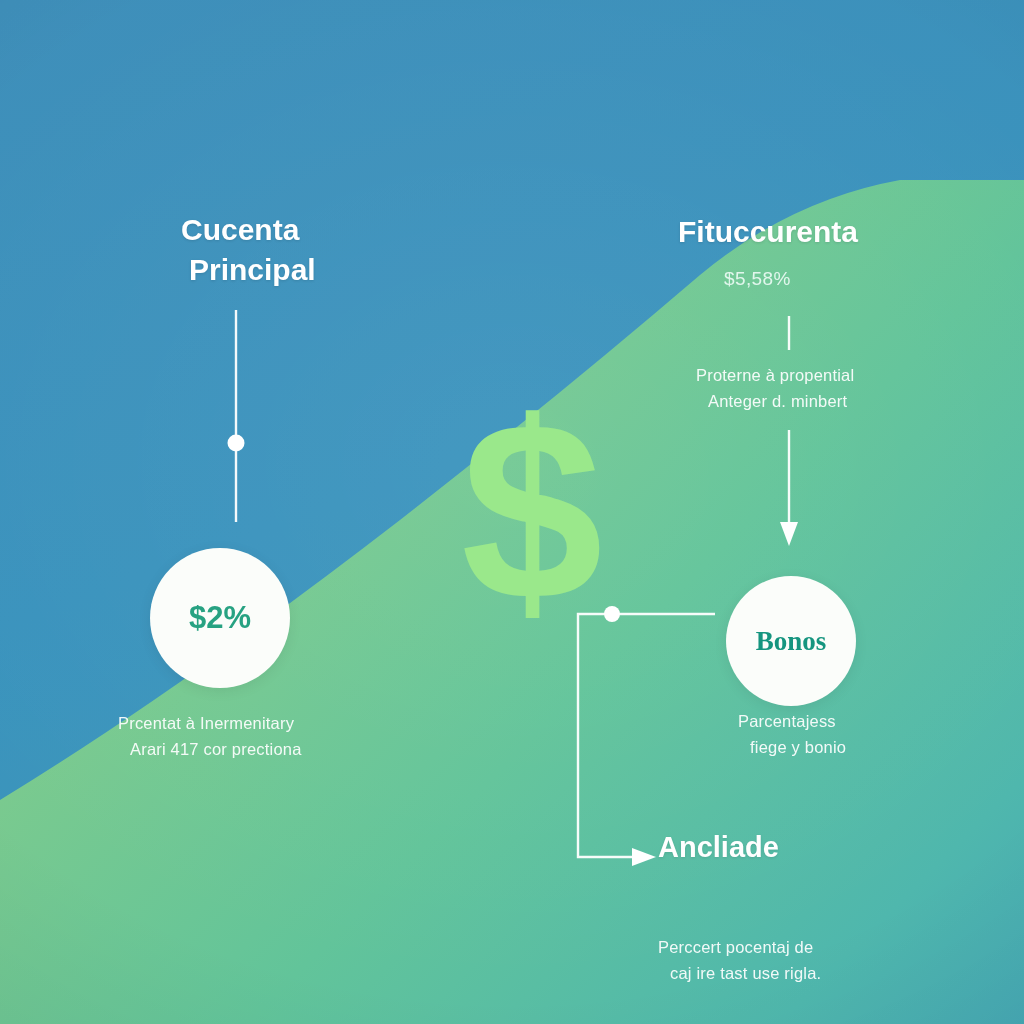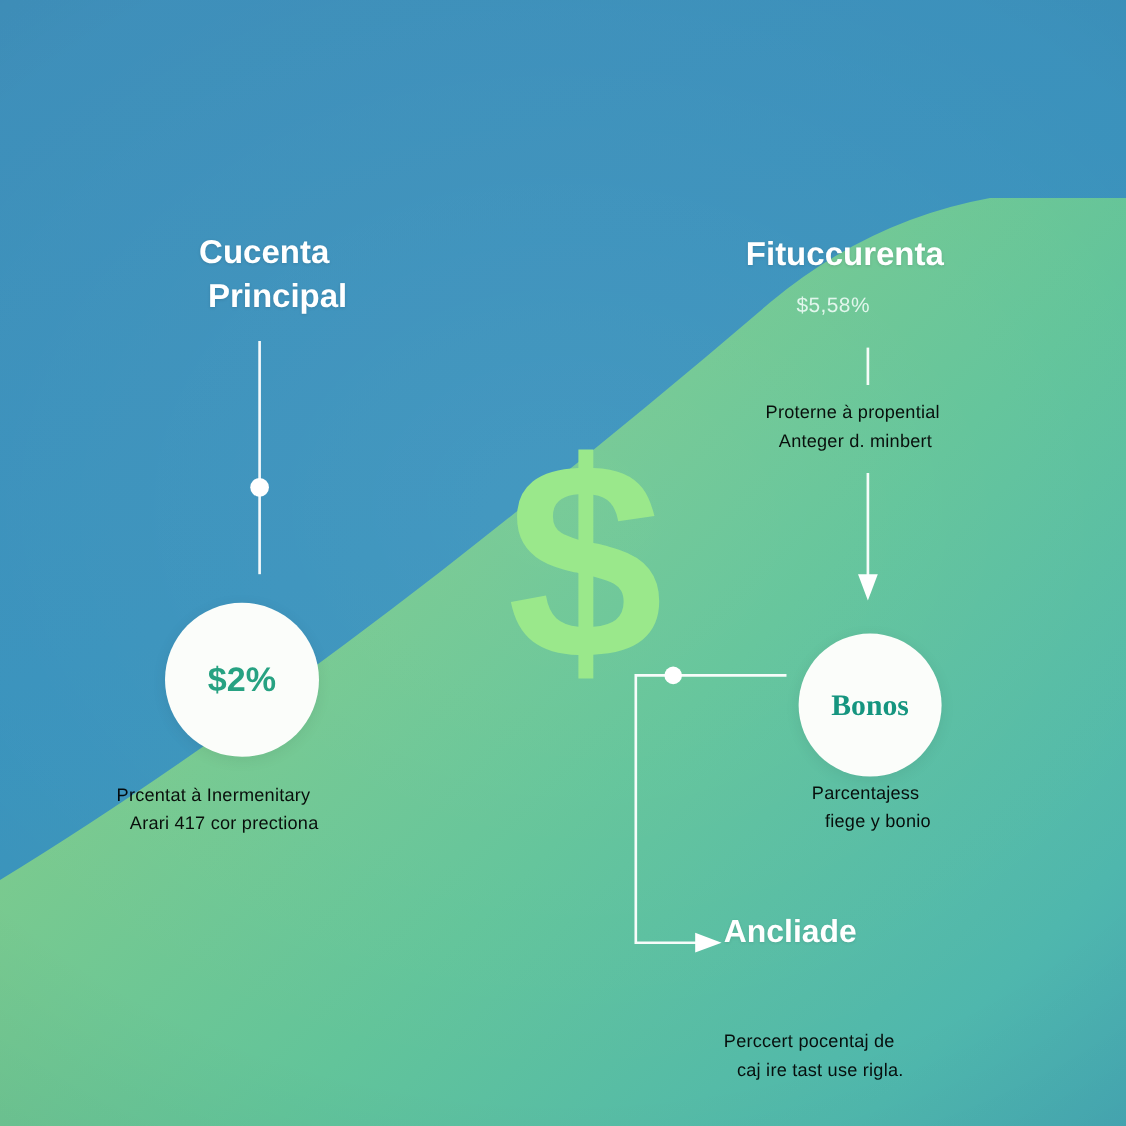--- a/index.html
+++ b/index.html
@@ -84,31 +84,31 @@
     color: #eafaf3;
     font-size: 19px;
     font-weight: 500;
     letter-spacing: 0.4px;
     opacity: 0.93;
   }
 
   
   .cap {
     position: absolute;
-    color: #000000;
+    color: #ffffff;
     font-size: 16.5px;
     font-weight: 400;
     line-height: 26px;
     opacity: 0.92;
     letter-spacing: 0.2px;
   }
   .cap .l2 { padding-left: 12px; }
 
   .cap-right-top { left: 696px; top: 362px; width: 320px; }
-  .cap-left-bot  { left: 106px; top: 710px; width: 340px; }
+  .cap-left-bot  { left: 118px; top: 710px; width: 340px; }
   .cap-right-bot { left: 738px; top: 708px; width: 280px; }
   .cap-bottom    { left: 658px; top: 886px; width: 330px; margin-top: 48px; }
 
   
   .h-bottom {
     position: absolute;
     left: 658px;
     top: 831px;
     color: #ffffff;
     font-size: 29px;

